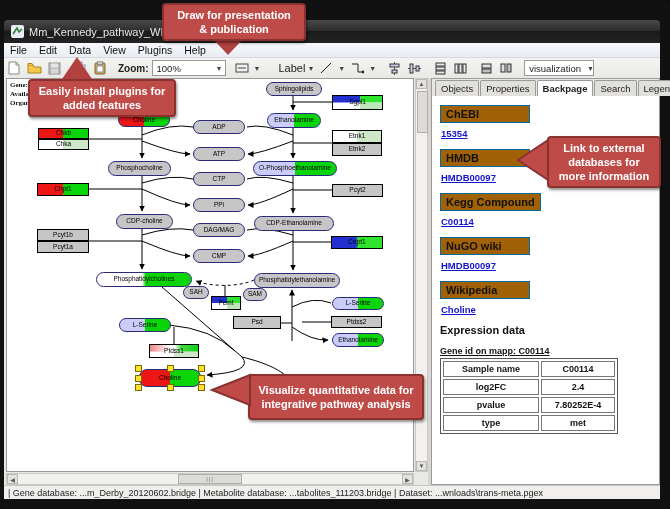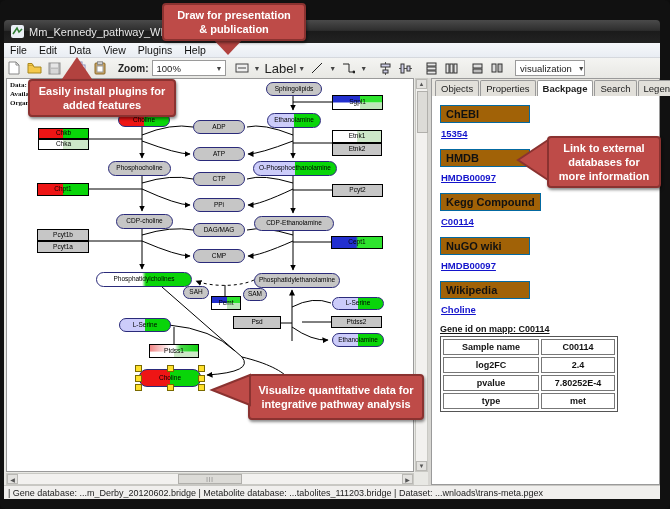--- a/index.html
+++ b/index.html
@@ -18,21 +18,21 @@
   .toolbar{position:absolute;left:4px;top:58px;width:656px;height:20px;background:linear-gradient(180deg,#f4f4f2,#e8e8e4);
     display:flex;align-items:center;font-size:10px;color:#222;border-bottom:1px solid #cfcfc8;}
   .tbtn{width:18px;height:16px;display:flex;align-items:center;justify-content:center;margin:0 1px;}
   .tsep{width:6px;}
   .zoomlabel{font-weight:bold;margin:0 3px 0 8px;}
   .combo{background:#fff;border:1px solid #9a9a9a;height:14px;display:flex;align-items:center;font-size:9.5px;padding:0 2px 0 4px;}
   .combo .caret{margin-left:auto;padding-left:6px;font-size:7px;color:#444;}
   .zoomcombo{width:66px;justify-content:flex-end;}
   .viscombo{width:62px;margin-left:8px;}
   .ddcaret{font-size:7px;color:#444;margin:0 2px;}
-  .minilabel{font-size:13px;margin-left:2px;}
+  .minilabel{font-size:11px;margin-left:16px;}
   
   .content{position:absolute;left:4px;top:78px;width:656px;height:407px;background:#e8e8e4;}
   .canvas{position:absolute;left:2px;top:0;width:408px;height:394px;background:#fff;border:1px solid #9a9a9a;box-sizing:border-box;overflow:hidden;}
   .caninfo{position:absolute;left:3px;top:2px;font-family:"Liberation Serif",serif;font-weight:bold;font-size:7px;color:#111;line-height:1.25;}
   
   .vscroll{position:absolute;left:411px;top:0;width:13px;height:394px;background:#f2f1ef;border:1px solid #c9c9c4;box-sizing:border-box;}
   .hscroll{position:absolute;left:2px;top:395px;width:408px;height:12px;background:#f2f1ef;border:1px solid #c9c9c4;box-sizing:border-box;display:flex;align-items:center;}
   .sbarrow{width:11px;height:10px;background:#e3e2df;border:1px solid #b9b8b4;font-size:6px;color:#555;display:flex;align-items:center;justify-content:center;box-sizing:border-box;}
   .vthumb{position:absolute;left:1px;top:12px;width:9px;height:40px;background:#dcdbd7;border:1px solid #b0afab;}
   .hthumb{margin-left:160px;width:62px;height:8px;background:#dcdbd7;border:1px solid #b0afab;display:flex;align-items:center;justify-content:center;font-size:6px;color:#777;letter-spacing:1px;}
@@ -213,21 +213,21 @@
     <span class="combo viscombo">
       <span>visualization</span>
       <span class="caret">▼</span>
     </span>
   </div>
 
   <div class="content">
 
     <div class="canvas">
       <div class="caninfo">
-        <div>Data:</div>
+        <div>Gene:</div>
         <div>Availa</div>
         <div>Organ</div>
       </div>
 
       <svg class="edges" width="408" height="394" viewBox="0 0 408 394">
         <defs>
           <marker id="arr" markerWidth="7" markerHeight="7" refX="5.5" refY="3" orient="auto">
             <path d="M0,0 L6,3 L0,6 z" fill="#000"></path>
           </marker>
         </defs>
@@ -434,20 +434,21 @@
           <div class="bpval"><a class="bplink">C00114</a></div>
         </div>
         <div>
           <div class="bphead">NuGO wiki</div>
           <div class="bpval"><a class="bplink">HMDB00097</a></div>
         </div>
         <div>
           <div class="bphead">Wikipedia</div>
           <div class="bpval"><a class="bplink">Choline</a></div>
         </div>
+        <div class="expr">Expression data</div>
         <div class="geneid">Gene id on mapp: C00114</div>
         <table class="etab">
           <tbody>
               <tr>
                 <td class="c1">Sample name</td>
                 <td class="c2">C00114</td>
               </tr>
           <tr>
                 <td class="c1">log2FC</td>
                 <td class="c2">2.4</td>

